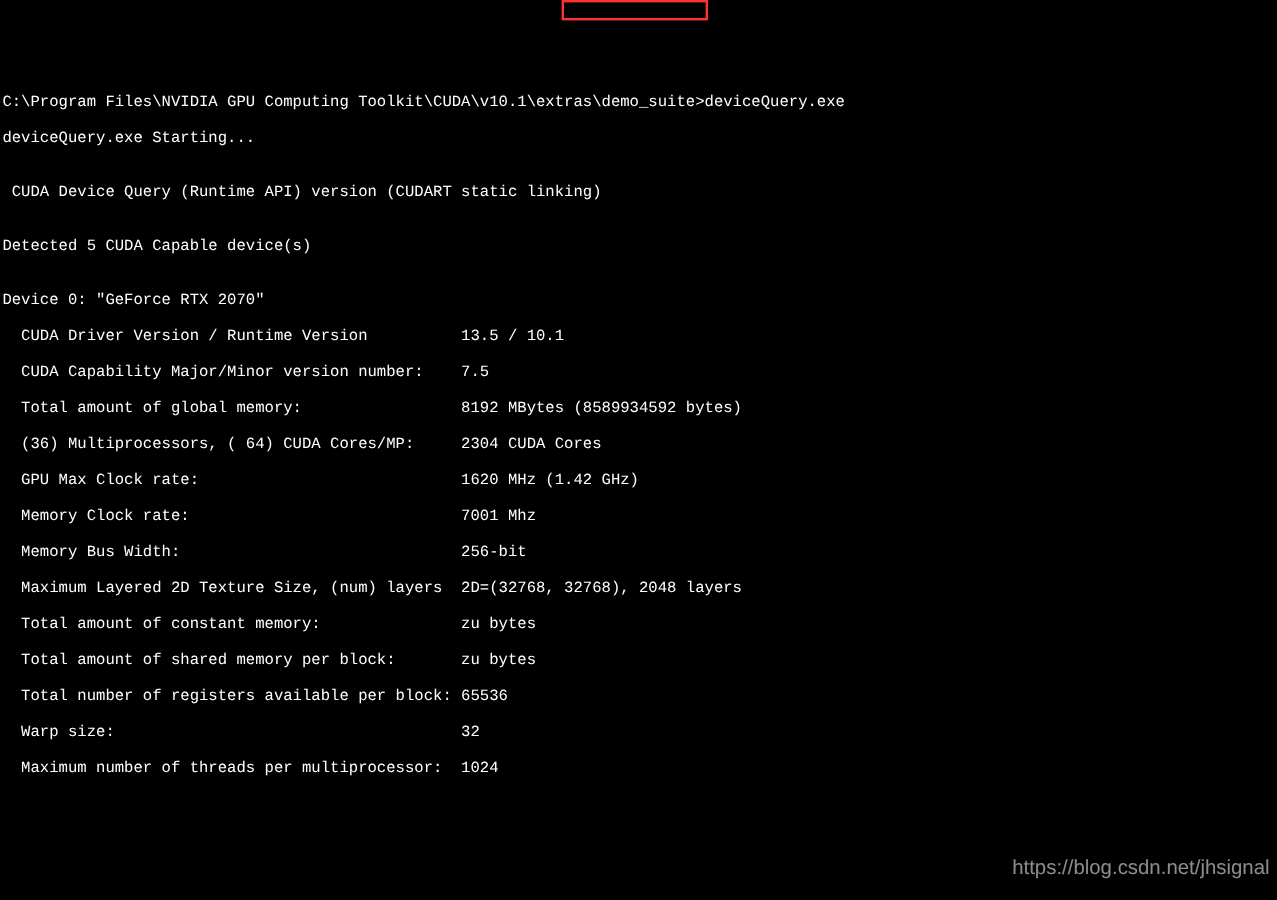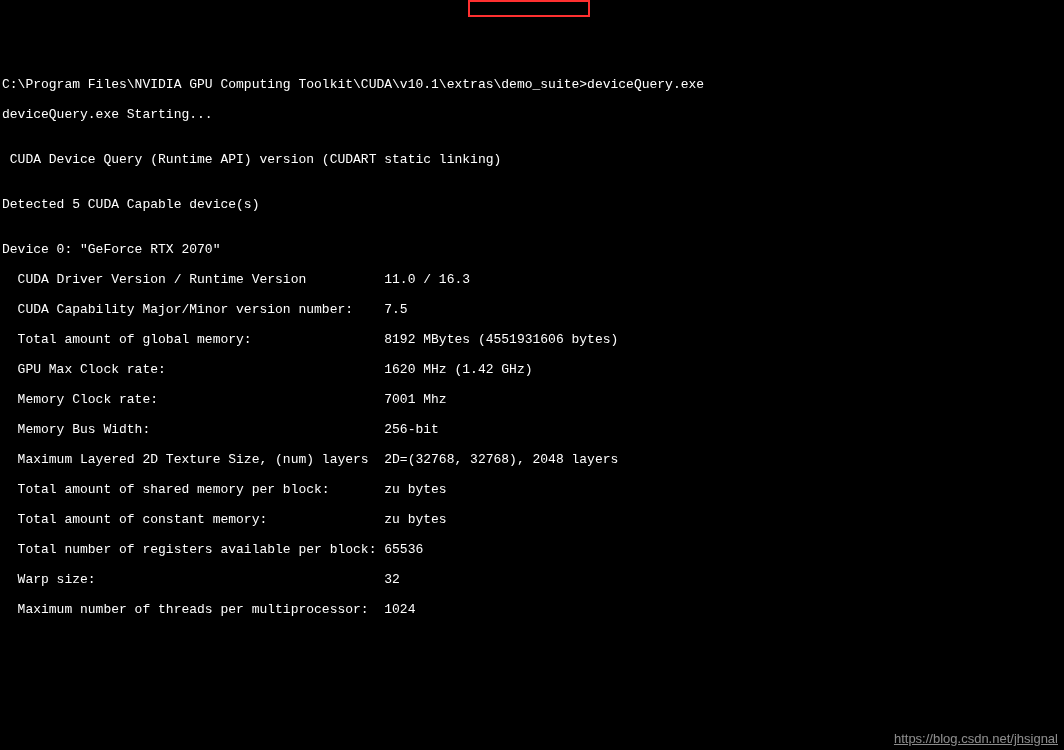--- a/index.html
+++ b/index.html
@@ -22,53 +22,53 @@
     position: absolute;
     border: 2px solid #ff3030;
     top: 0px;
     left: 468px;
     width: 122px;
     height: 17px;
     pointer-events: none;
   }
   .watermark {
     position: absolute;
-    bottom: 4px;
+    bottom: 20px;
     right: 6px;
     color: rgba(255,255,255,0.55);
-    font-size: 13px;
+    font-size: 17px;
     font-family: Arial, sans-serif;
     white-space: nowrap;
-    text-decoration: underline;
   }
   .line { display: block; }
 </style>
 </head>
 <body>
 
 
 
 <div class="terminal">
 <span class="line"><span>C:\Program Files\NVIDIA GPU Computing Toolkit\CUDA\v10.1\extras\demo_suite&gt;</span><span>deviceQuery.exe</span></span>
 <span class="line">deviceQuery.exe Starting...</span>
 <span class="line"></span>
 <span class="line"> CUDA Device Query (Runtime API) version (CUDART static linking)</span>
 <span class="line"></span>
 <span class="line">Detected 5 CUDA Capable device(s)</span>
 <span class="line"></span>
 <span class="line">Device 0: "GeForce RTX 2070"</span>
-<span class="line">  CUDA Driver Version / Runtime Version          11.0 / 16.3</span>
+<span class="line">  CUDA Driver Version / Runtime Version          13.5 / 10.1</span>
 <span class="line">  CUDA Capability Major/Minor version number:    7.5</span>
-<span class="line">  Total amount of global memory:                 8192 MBytes (4551931606 bytes)</span>
+<span class="line">  Total amount of global memory:                 8192 MBytes (8589934592 bytes)</span>
+<span class="line">  (36) Multiprocessors, ( 64) CUDA Cores/MP:     2304 CUDA Cores</span>
 <span class="line">  GPU Max Clock rate:                            1620 MHz (1.42 GHz)</span>
 <span class="line">  Memory Clock rate:                             7001 Mhz</span>
 <span class="line">  Memory Bus Width:                              256-bit</span>
 <span class="line">  Maximum Layered 2D Texture Size, (num) layers  2D=(32768, 32768), 2048 layers</span>
+<span class="line">  Total amount of constant memory:               zu bytes</span>
 <span class="line">  Total amount of shared memory per block:       zu bytes</span>
-<span class="line">  Total amount of constant memory:               zu bytes</span>
 <span class="line">  Total number of registers available per block: 65536</span>
 <span class="line">  Warp size:                                     32</span>
 <span class="line">  Maximum number of threads per multiprocessor:  1024</span>
 
 
 
 
 
 
 

